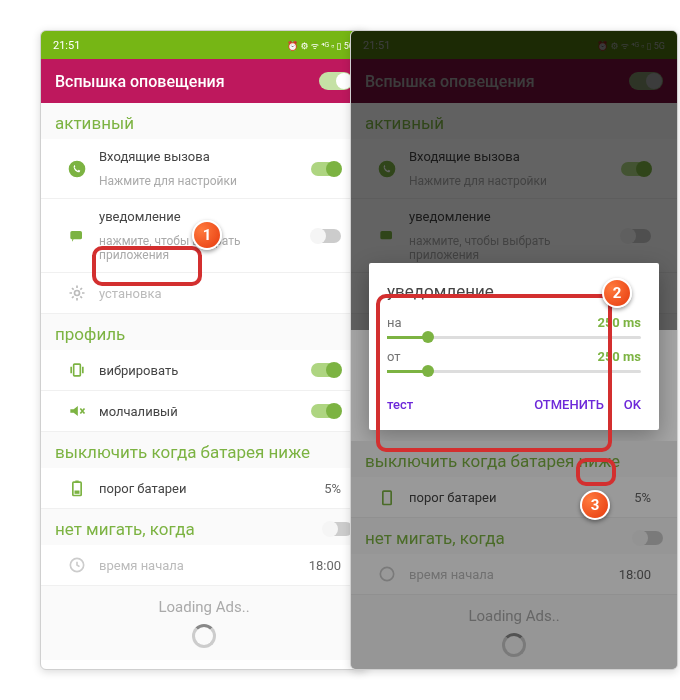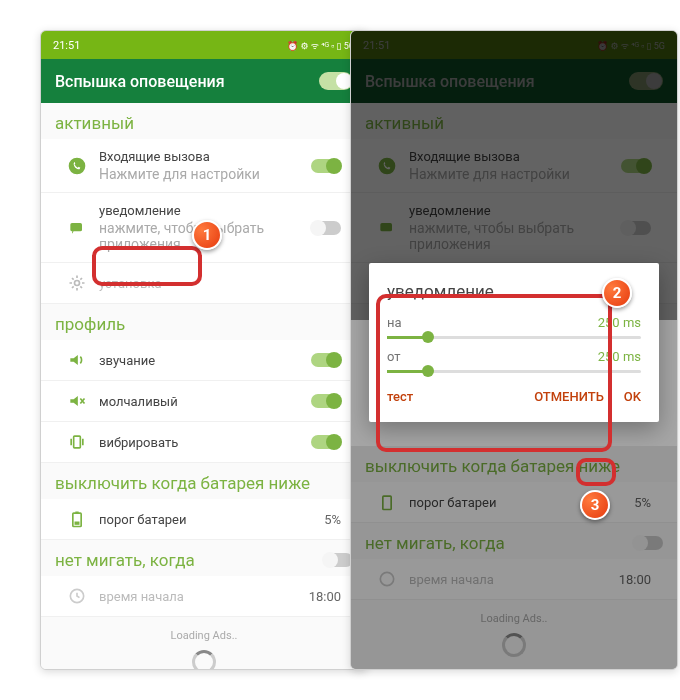--- a/index.html
+++ b/index.html
@@ -3,49 +3,49 @@
 <meta charset="utf-8">
 <style>
 *{box-sizing:border-box;margin:0;padding:0;font-family:Roboto,Arial,sans-serif}
 body{background:#fff;width:680px;height:700px;position:relative}
 .frame{position:absolute;width:328px;height:640px;border:1px solid #d0d0d0;box-shadow:0 2px 8px rgba(0,0,0,.15);border-radius:6px;overflow:hidden;background:#fff}
 .f1{left:40px;top:30px}.f2{left:350px;top:30px}
 .statusbar{height:28px;background:#76b615;color:#fff;display:flex;align-items:center;justify-content:space-between;padding:0 12px;font-size:11px}
 .f2 .statusbar{filter:brightness(.6)}
 .status-icons{display:flex;gap:3px;align-items:center}
 .status-icons span{font-size:9px}
-.appbar{height:44px;background:#15803d;color:#fff;display:flex;align-items:center;justify-content:space-between;padding:0 14px}
+.appbar{height:44px;background:#be185d;color:#fff;display:flex;align-items:center;justify-content:space-between;padding:0 14px}
 .f2 .appbar{filter:brightness(.6)}
 .appbar-title{font-size:16px;font-weight:500}
 .master-toggle{width:34px;height:18px;background:#c5e1a5;border-radius:9px;position:relative}
 .master-toggle::after{content:"";position:absolute;width:16px;height:16px;background:#fff;border-radius:50%;right:1px;top:1px}
 .section-label{font-size:17px;color:#7cb342;padding:10px 14px 6px;background:#fafafa}
 .f2 .dim{filter:brightness(.6)}
 .row{display:flex;align-items:center;padding:10px 26px;border-bottom:1px solid #f0f0f0;background:#fff;gap:12px}
 .row .icn{width:20px;height:20px;flex-shrink:0;display:flex;align-items:center;justify-content:center}
 .row .txt{flex:1}
 .row .ttl{font-size:13px;color:#444}
-.row .sub{font-size:14px;color:#aaa;margin-top:2px}
+.row .sub{font-size:12px;color:#aaa;margin-top:10px}
 .switch{width:30px;height:14px;border-radius:7px;position:relative;flex-shrink:0}
 .switch::after{content:"";position:absolute;width:16px;height:16px;border-radius:50%;top:-1px}
 .switch.on{background:#aed581}.switch.on::after{background:#7cb342;right:-1px}
 .switch.off{background:#ccc}.switch.off::after{background:#f5f5f5;left:-1px}
 .val{font-size:13px;color:#666}
-.loading{text-align:center;padding:12px;font-size:11px;color:#aaa;background:#fafafa}
+.loading{text-align:center;padding:12px;font-size:15px;color:#aaa;background:#fafafa}
 .spinner{width:24px;height:24px;border:3px solid #ccc;border-top-color:#888;border-radius:50%;margin:8px auto 0}
 .dialog-backdrop{position:absolute;inset:0;background:rgba(0,0,0,.35)}
 .dialog{position:absolute;left:18px;right:18px;top:232px;background:#fff;border-radius:2px;box-shadow:0 8px 24px rgba(0,0,0,.3);padding:18px}
 .dialog-title{font-size:17px;color:#444;margin-bottom:14px}
 .slider-row{margin:10px 0}
 .slider-head{display:flex;justify-content:space-between;font-size:13px;margin-bottom:6px}
-.slider-head .lbl{color:#737373}.slider-head .v{color:#7cb342;font-weight:400}
+.slider-head .lbl{color:#737373}.slider-head .v{color:#7cb342;font-weight:700}
 .track{height:3px;background:#ddd;position:relative;border-radius:2px}
 .track .fill{position:absolute;height:100%;background:#7cb342;left:0}
 .track .thumb{position:absolute;width:12px;height:12px;background:#7cb342;border-radius:50%;top:-5px;transform:translateX(-50%)}
-.dialog-actions{display:flex;justify-content:flex-end;gap:20px;margin-top:16px;font-size:13px;font-weight:500;color:#c2410c}
+.dialog-actions{display:flex;justify-content:flex-end;gap:20px;margin-top:24px;font-size:13px;font-weight:500;color:#6d28d9}
 .dialog-actions .test{margin-right:auto;margin-left:0}
 .callout{position:absolute;border:4px solid #d32f2f;border-radius:10px;pointer-events:none}
 .badge{position:absolute;width:30px;height:30px;background:radial-gradient(circle at 30% 30%,#ff7a3d,#e63a0e);border:2px solid #fff;border-radius:50%;color:#fff;font-weight:700;display:flex;align-items:center;justify-content:center;font-size:15px;box-shadow:0 2px 4px rgba(0,0,0,.4)}
 svg{width:100%;height:100%}
 </style>
 </head>
 <body>
 
 <div class="frame f1">
   <div class="statusbar">
@@ -95,50 +95,38 @@
       </div>
     <div class="txt">
         <div class="ttl" style="color:#bbb">установка</div>
       </div>
   </div>
 
   <div class="section-label">профиль</div>
   <div class="row">
     <div class="icn">
         <svg viewBox="0 0 24 24">
-          <path d="M4 10v4h4l5 4V6l-5 4z" fill="#7cb342"></path>
-          <path d="M16 8c2 2 2 6 0 8" stroke="#7cb342" fill="none" stroke-width="2"></path>
-        </svg>
-      </div>
-    <div class="txt">
-        <div class="ttl">звучание</div>
+          <rect x="8" y="5" width="8" height="14" rx="1" fill="none" stroke="#7cb342" stroke-width="2"></rect>
+          <path d="M5 8v8M19 8v8" stroke="#7cb342" stroke-width="2"></path>
+        </svg>
+      </div>
+    <div class="txt">
+        <div class="ttl">вибрировать</div>
       </div>
     <div class="switch on"></div>
   </div>
   <div class="row">
     <div class="icn">
         <svg viewBox="0 0 24 24">
           <path d="M4 10v4h4l5 4V6l-5 4z" fill="#7cb342"></path>
           <path d="M16 9l5 6M21 9l-5 6" stroke="#7cb342" stroke-width="2"></path>
         </svg>
       </div>
     <div class="txt">
         <div class="ttl">молчаливый</div>
-      </div>
-    <div class="switch on"></div>
-  </div>
-  <div class="row">
-    <div class="icn">
-        <svg viewBox="0 0 24 24">
-          <rect x="8" y="5" width="8" height="14" rx="1" fill="none" stroke="#7cb342" stroke-width="2"></rect>
-          <path d="M5 8v8M19 8v8" stroke="#7cb342" stroke-width="2"></path>
-        </svg>
-      </div>
-    <div class="txt">
-        <div class="ttl">вибрировать</div>
       </div>
     <div class="switch on"></div>
   </div>
 
   <div class="section-label">выключить когда батарея ниже</div>
   <div class="row">
     <div class="icn">
         <svg viewBox="0 0 24 24">
           <rect x="7" y="5" width="10" height="16" rx="1" fill="none" stroke="#7cb342" stroke-width="2"></rect>
           <rect x="10" y="3" width="4" height="2" fill="#7cb342"></rect>

